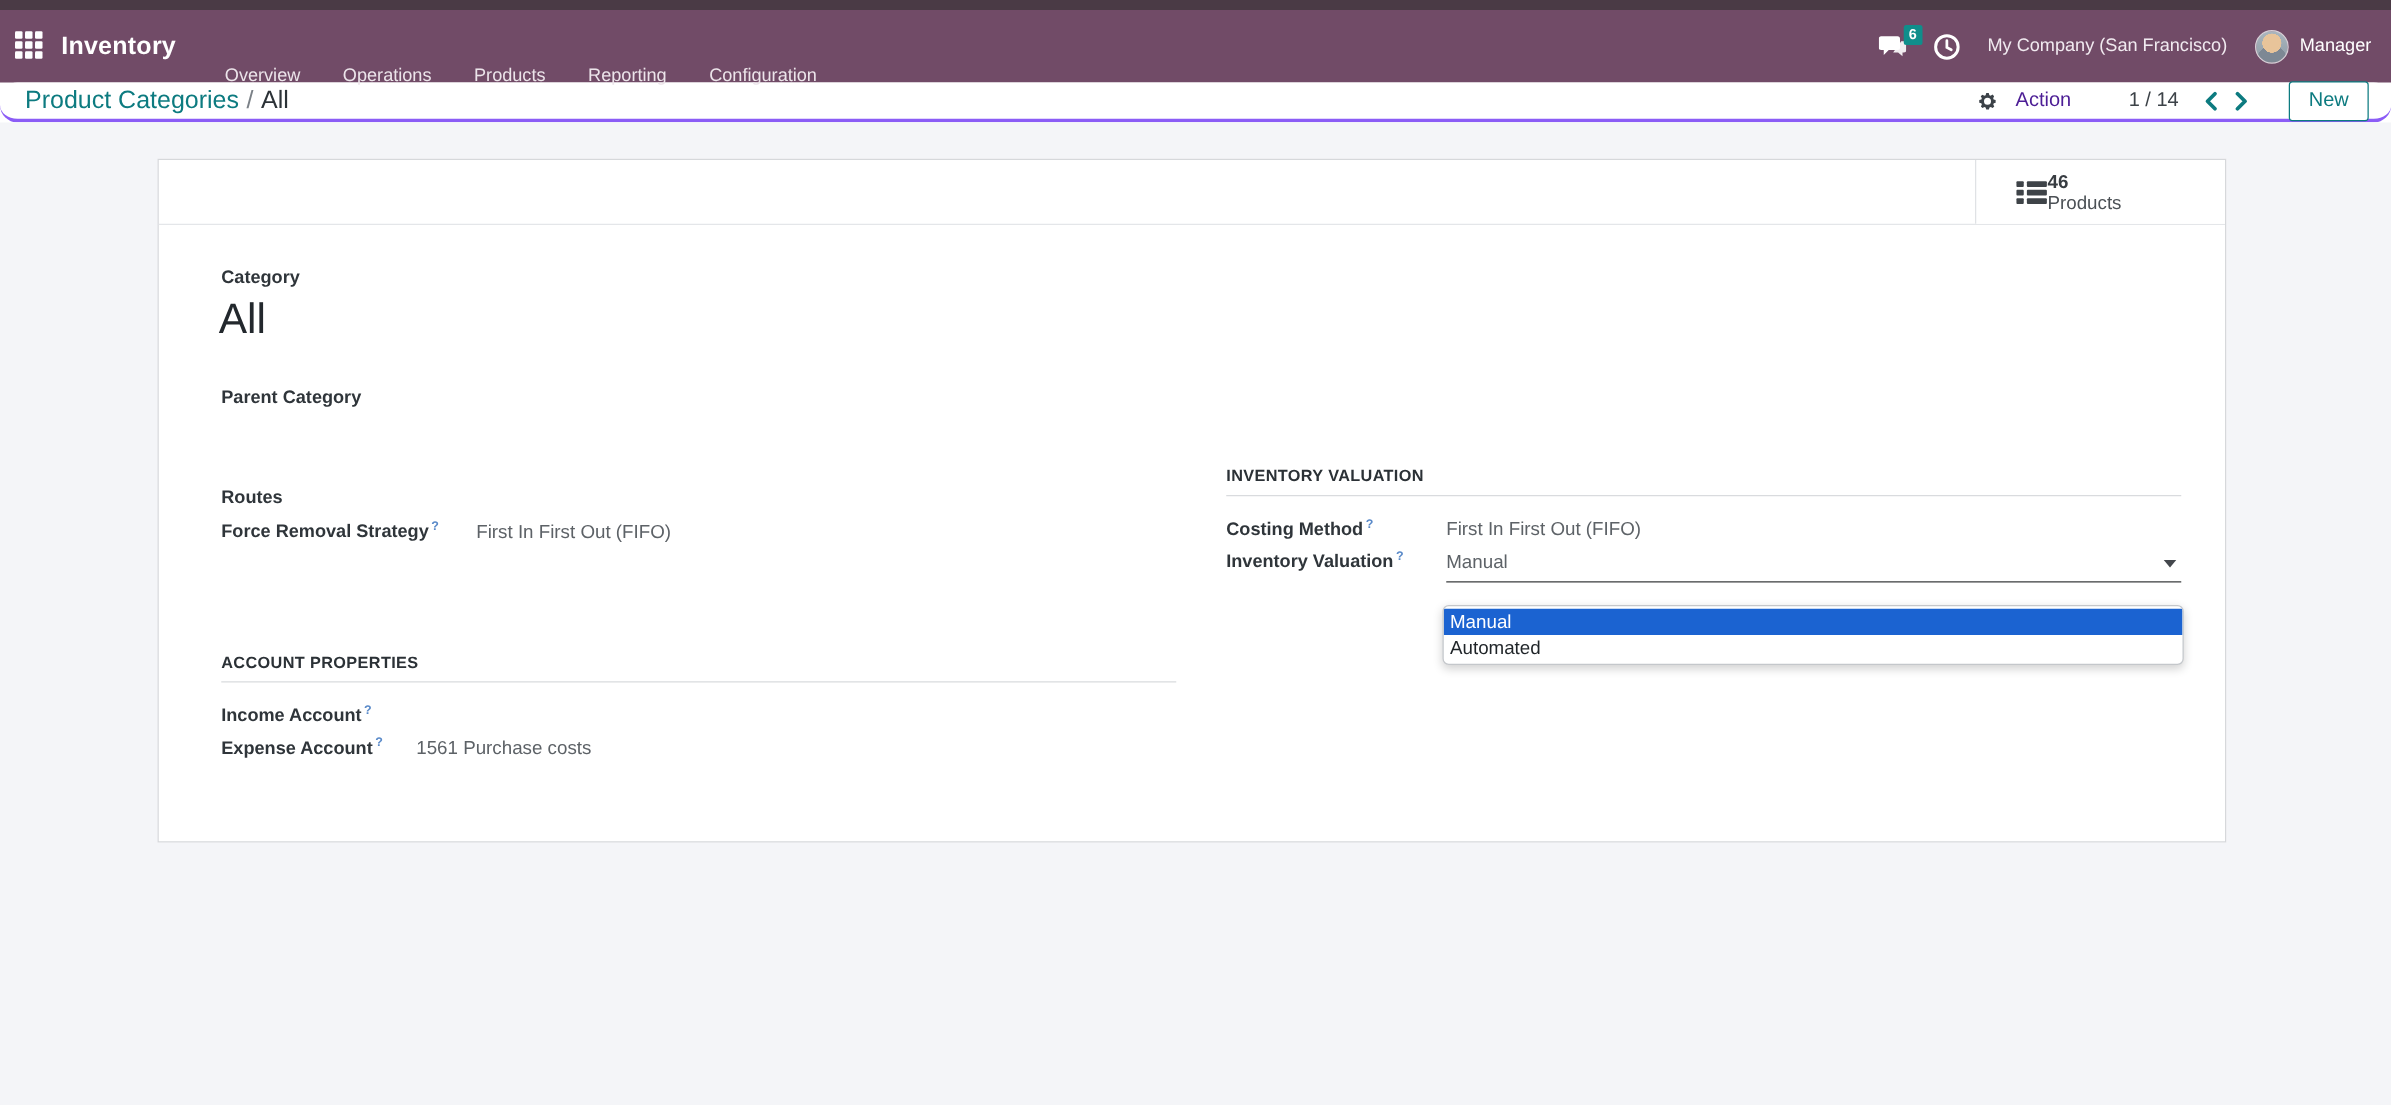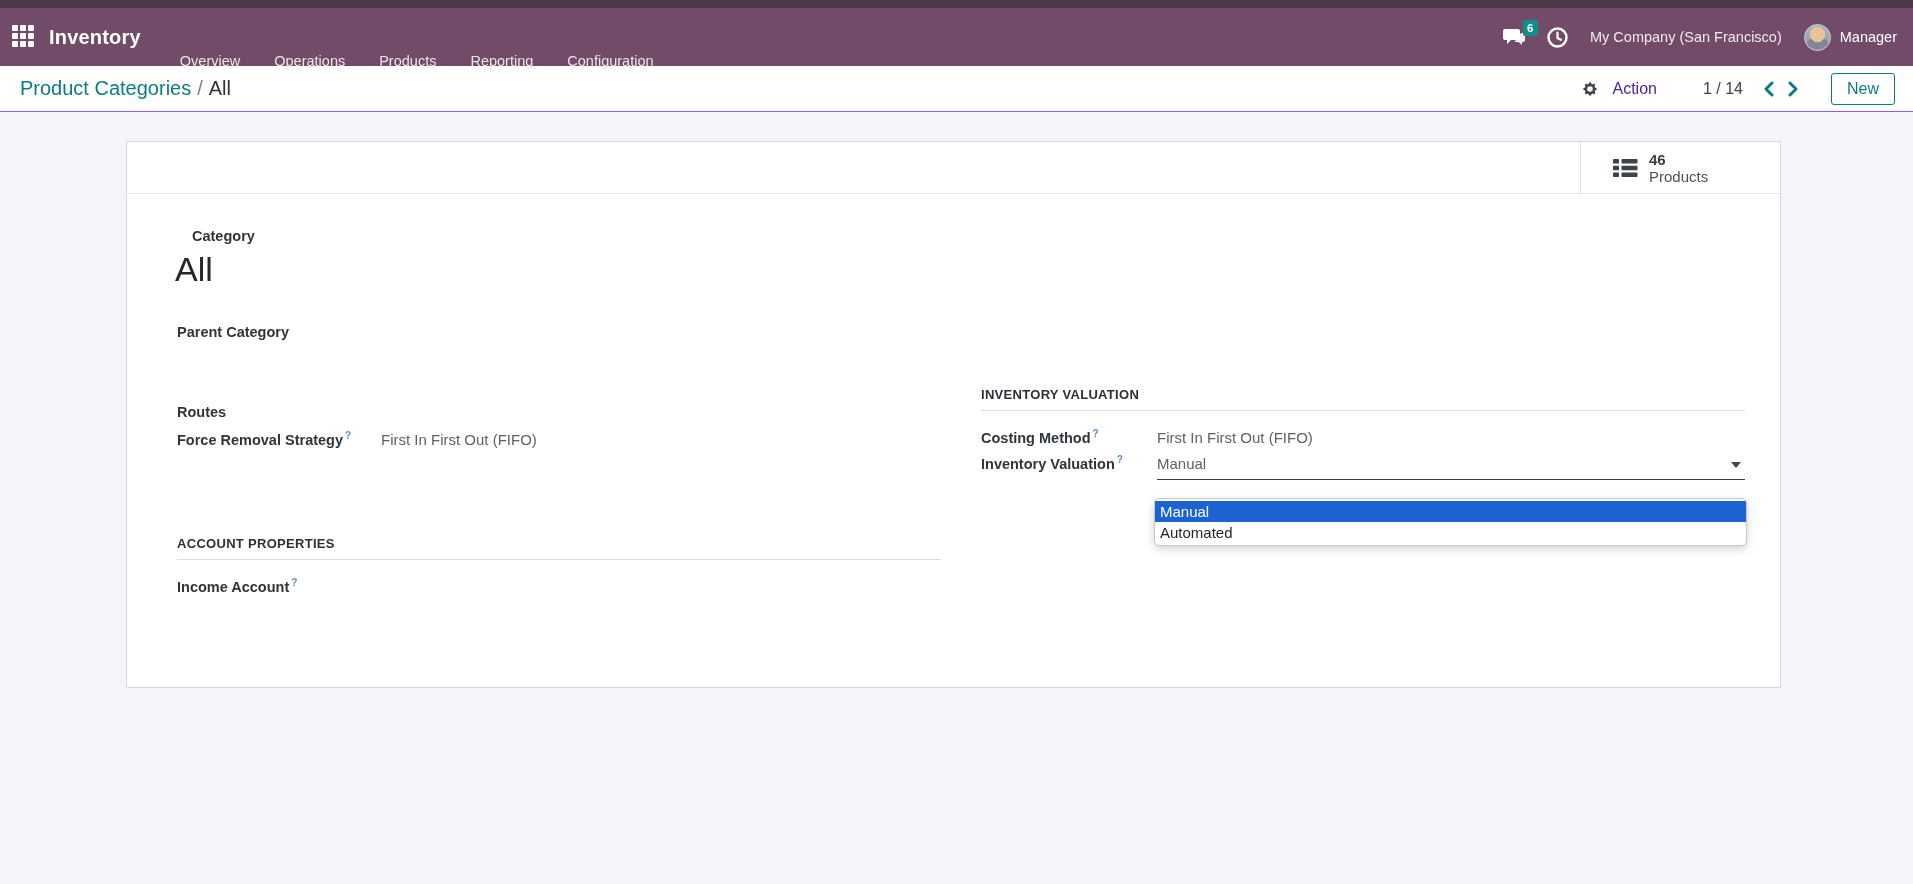--- a/index.html
+++ b/index.html
@@ -21,54 +21,54 @@
   .badge { position:absolute; top:-8px; right:-13px; background:#0F8E8B; color:#fff; font-size:11.5px; font-weight:700; padding:1px 4.5px; border-radius:2px; line-height:14px; }
   .company { font-size:14.5px; color:#f1eaf0; cursor:pointer; }
   .user-wrap { display:flex; align-items:center; gap:9px; cursor:pointer; }
   .avatar { width:27px; height:27px; border-radius:50%; background:
      radial-gradient(circle at 50% 38%, #e8c49a 0 38%, transparent 39%),
      radial-gradient(circle at 50% 95%, #7d8894 0 45%, transparent 46%),
      linear-gradient(#aab6be, #8d9aa5); border:1px solid #d8cfd6; }
   .user-name { font-size:14.5px; color:#fff; }
 
   
-  .control-panel { height:46px; background:#fff; border-bottom:1px solid #8b5cf6; display:flex; align-items:center; padding:0 18px 0 20px; }
+  .control-panel { height:32px; background:#fff; border-bottom:3px solid #8b5cf6; display:flex; align-items:center; padding:0 18px 0 20px;border-radius:14px; }
   .breadcrumb { font-size:20px; }
   .bc-link { color:#0D7B80; cursor:pointer; }
   .bc-sep { color:#7b8187; padding:0 6px; }
   .bc-current { color:#2c3237; }
   .cp-right { margin-left:auto; display:flex; align-items:center; }
   .action-btn { display:flex; align-items:center; gap:14px; font-size:16px; font-weight:400; color:#4c1d95; cursor:pointer; }
   .pager { display:flex; align-items:center; margin-left:46px; }
   .pager-value { font-size:16px; color:#3c4248; cursor:pointer; }
   .pager-arrows { display:flex; align-items:center; gap:14px; margin-left:20px; }
   .pg-btn { cursor:pointer; display:flex; align-items:center; }
   .new-btn { margin-left:32px; background:#fff; border:1px solid #0D7B80; color:#0D7B80; font-size:16px; padding:6px 15px; border-radius:3px; cursor:pointer; font-family:inherit; }
 
   
   .content { position:relative; height:787px; background:#F4F5F8; }
   .sheet { position:absolute; left:126px; top:29px; width:1655px; height:547px; background:#fff; border:1px solid #d6d8db; }
 
   
   .statusbar { height:52px; border-bottom:1px solid #e4e6e9; display:flex; justify-content:flex-end; }
-  .stat-btn { border-left:1px solid #e0e2e5; background:#fff; display:flex; align-items:center; gap:11px; padding:0 0 0 32px; cursor:pointer; font-family:inherit; border-top:none; border-bottom:none; border-right:none; }
+  .stat-btn { border-left:1px solid #e0e2e5; background:#fff; display:flex; align-items:center; gap:0; padding:0 0 0 32px; cursor:pointer; font-family:inherit; border-top:none; border-bottom:none; border-right:none; }
   .stat-btn.products { width:200px; }
   .stat-btn.putaway { width:202px; }
   .stat-text { text-align:left; line-height:17px; font-size:15px; color:#4c5156; }
   .stat-num { font-weight:700; color:#383d42; }
 
   
   .form-body { position:relative; height:493px; }
   .abs { position:absolute; }
 
   .o-label { font-size:14.5px; font-weight:700; color:#2f353a; }
   .o-value { font-size:15px; color:#5d6267; }
   .sup-q { color:#5a8ac9; font-size:10px; vertical-align:super; margin-left:2px; font-weight:700; }
 
-  .category-label { left:65px; top:34px; }
+  .category-label { left:50px; top:34px; }
   .category-value { left:48px; top:56px; font-size:34px; font-weight:400; color:#23282d; cursor:text; }
   .parent-label { left:50px; top:130px; }
 
   .group { width:764px; }
   .group-title { font-size:13px; font-weight:700; color:#2b3136; letter-spacing:.3px; padding-bottom:8px; border-bottom:1px solid #d9dbde; }
   .field-row { display:grid; align-items:baseline; margin-top:7px; min-height:19px; }
   .field-row.first { margin-top:17px; }
   .g-left .field-row { grid-template-columns:204px 1fr; }
   .g-acct .field-row { grid-template-columns:156px 1fr; }
   .g-val .field-row { grid-template-columns:176px 1fr; }
@@ -212,20 +212,24 @@
             <span class="o-label"><span>Force Removal Strategy</span><span class="sup-q">?</span></span>
             <span class="o-value field-value-link">First In First Out (FIFO)</span>
           </div>
         </div>
 
         <div class="abs group g-acct group-accounts">
           <div class="group-title">ACCOUNT PROPERTIES</div>
           <div class="field-row first">
             <span class="o-label"><span>Income Account</span><span class="sup-q">?</span></span>
           </div>
+          <div class="field-row">
+            <span class="o-label"><span>Expense Account</span><span class="sup-q">?</span></span>
+            <span class="o-value field-value-link">1561 Purchase costs</span>
+          </div>
         </div>
 
         <div class="abs group g-val group-valuation">
           <div class="group-title">INVENTORY VALUATION</div>
           <div class="field-row first">
             <span class="o-label"><span>Costing Method</span><span class="sup-q">?</span></span>
             <span class="o-value field-value-link">First In First Out (FIFO)</span>
           </div>
           <div class="field-row">
             <span class="o-label"><span>Inventory Valuation</span><span class="sup-q">?</span></span>

